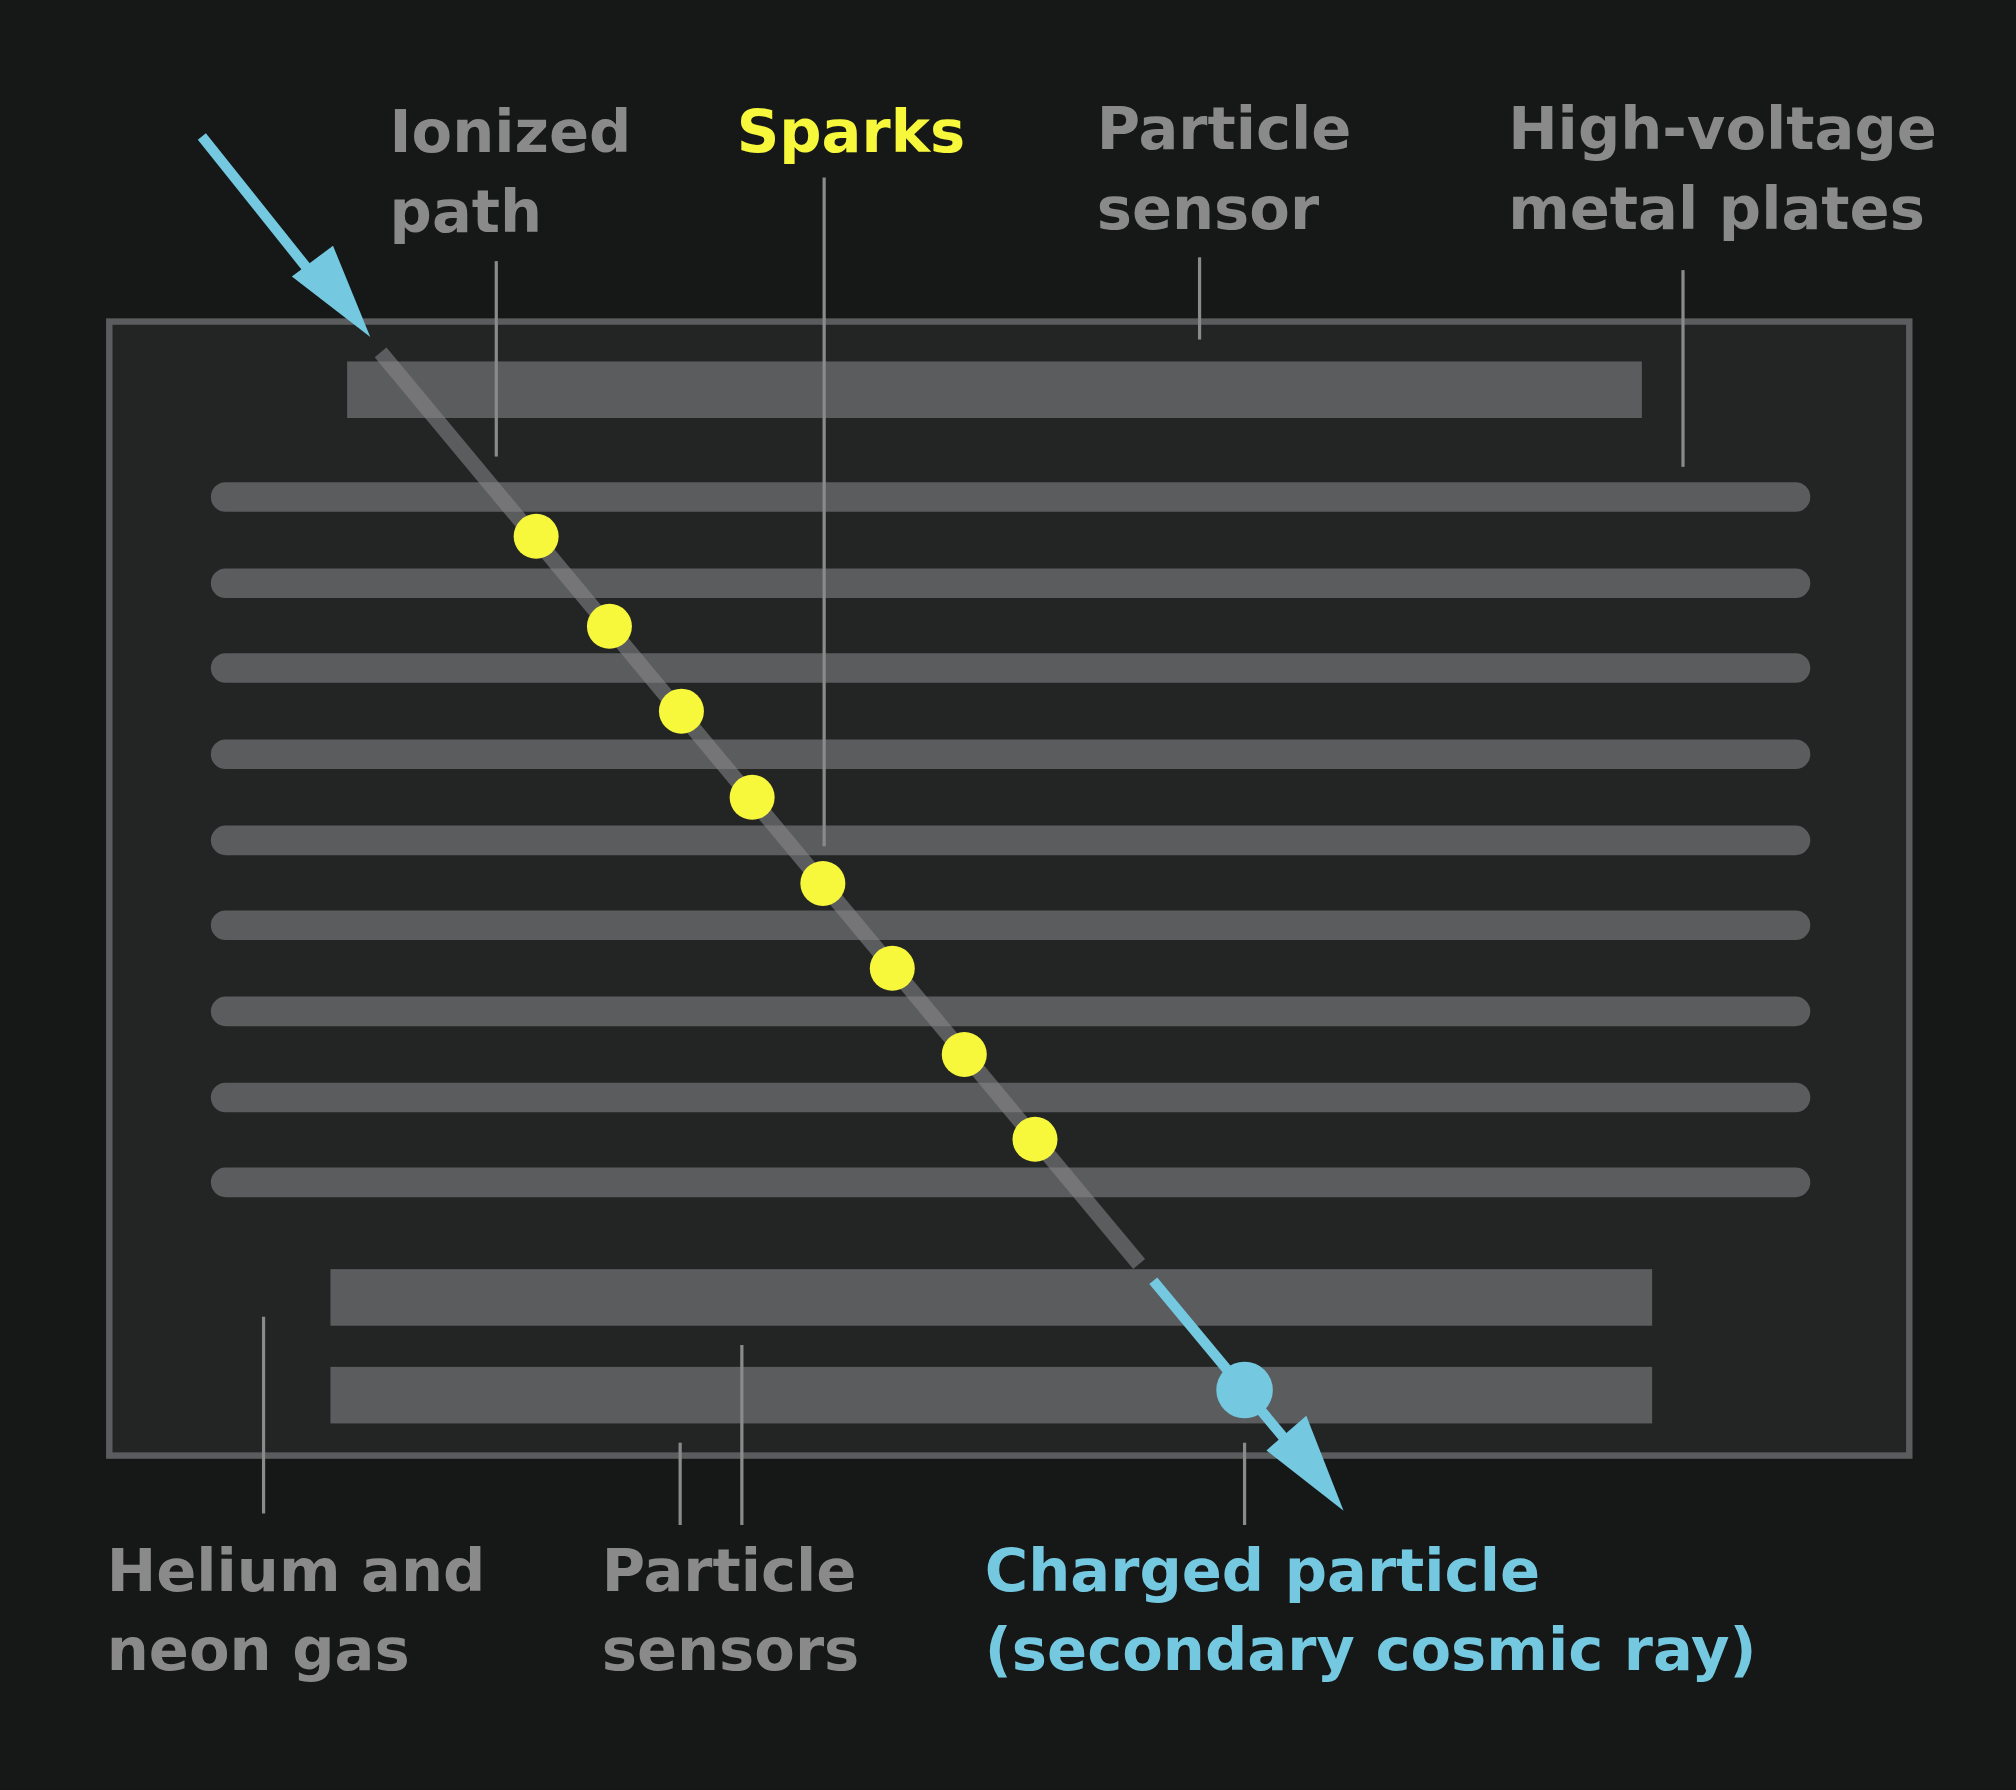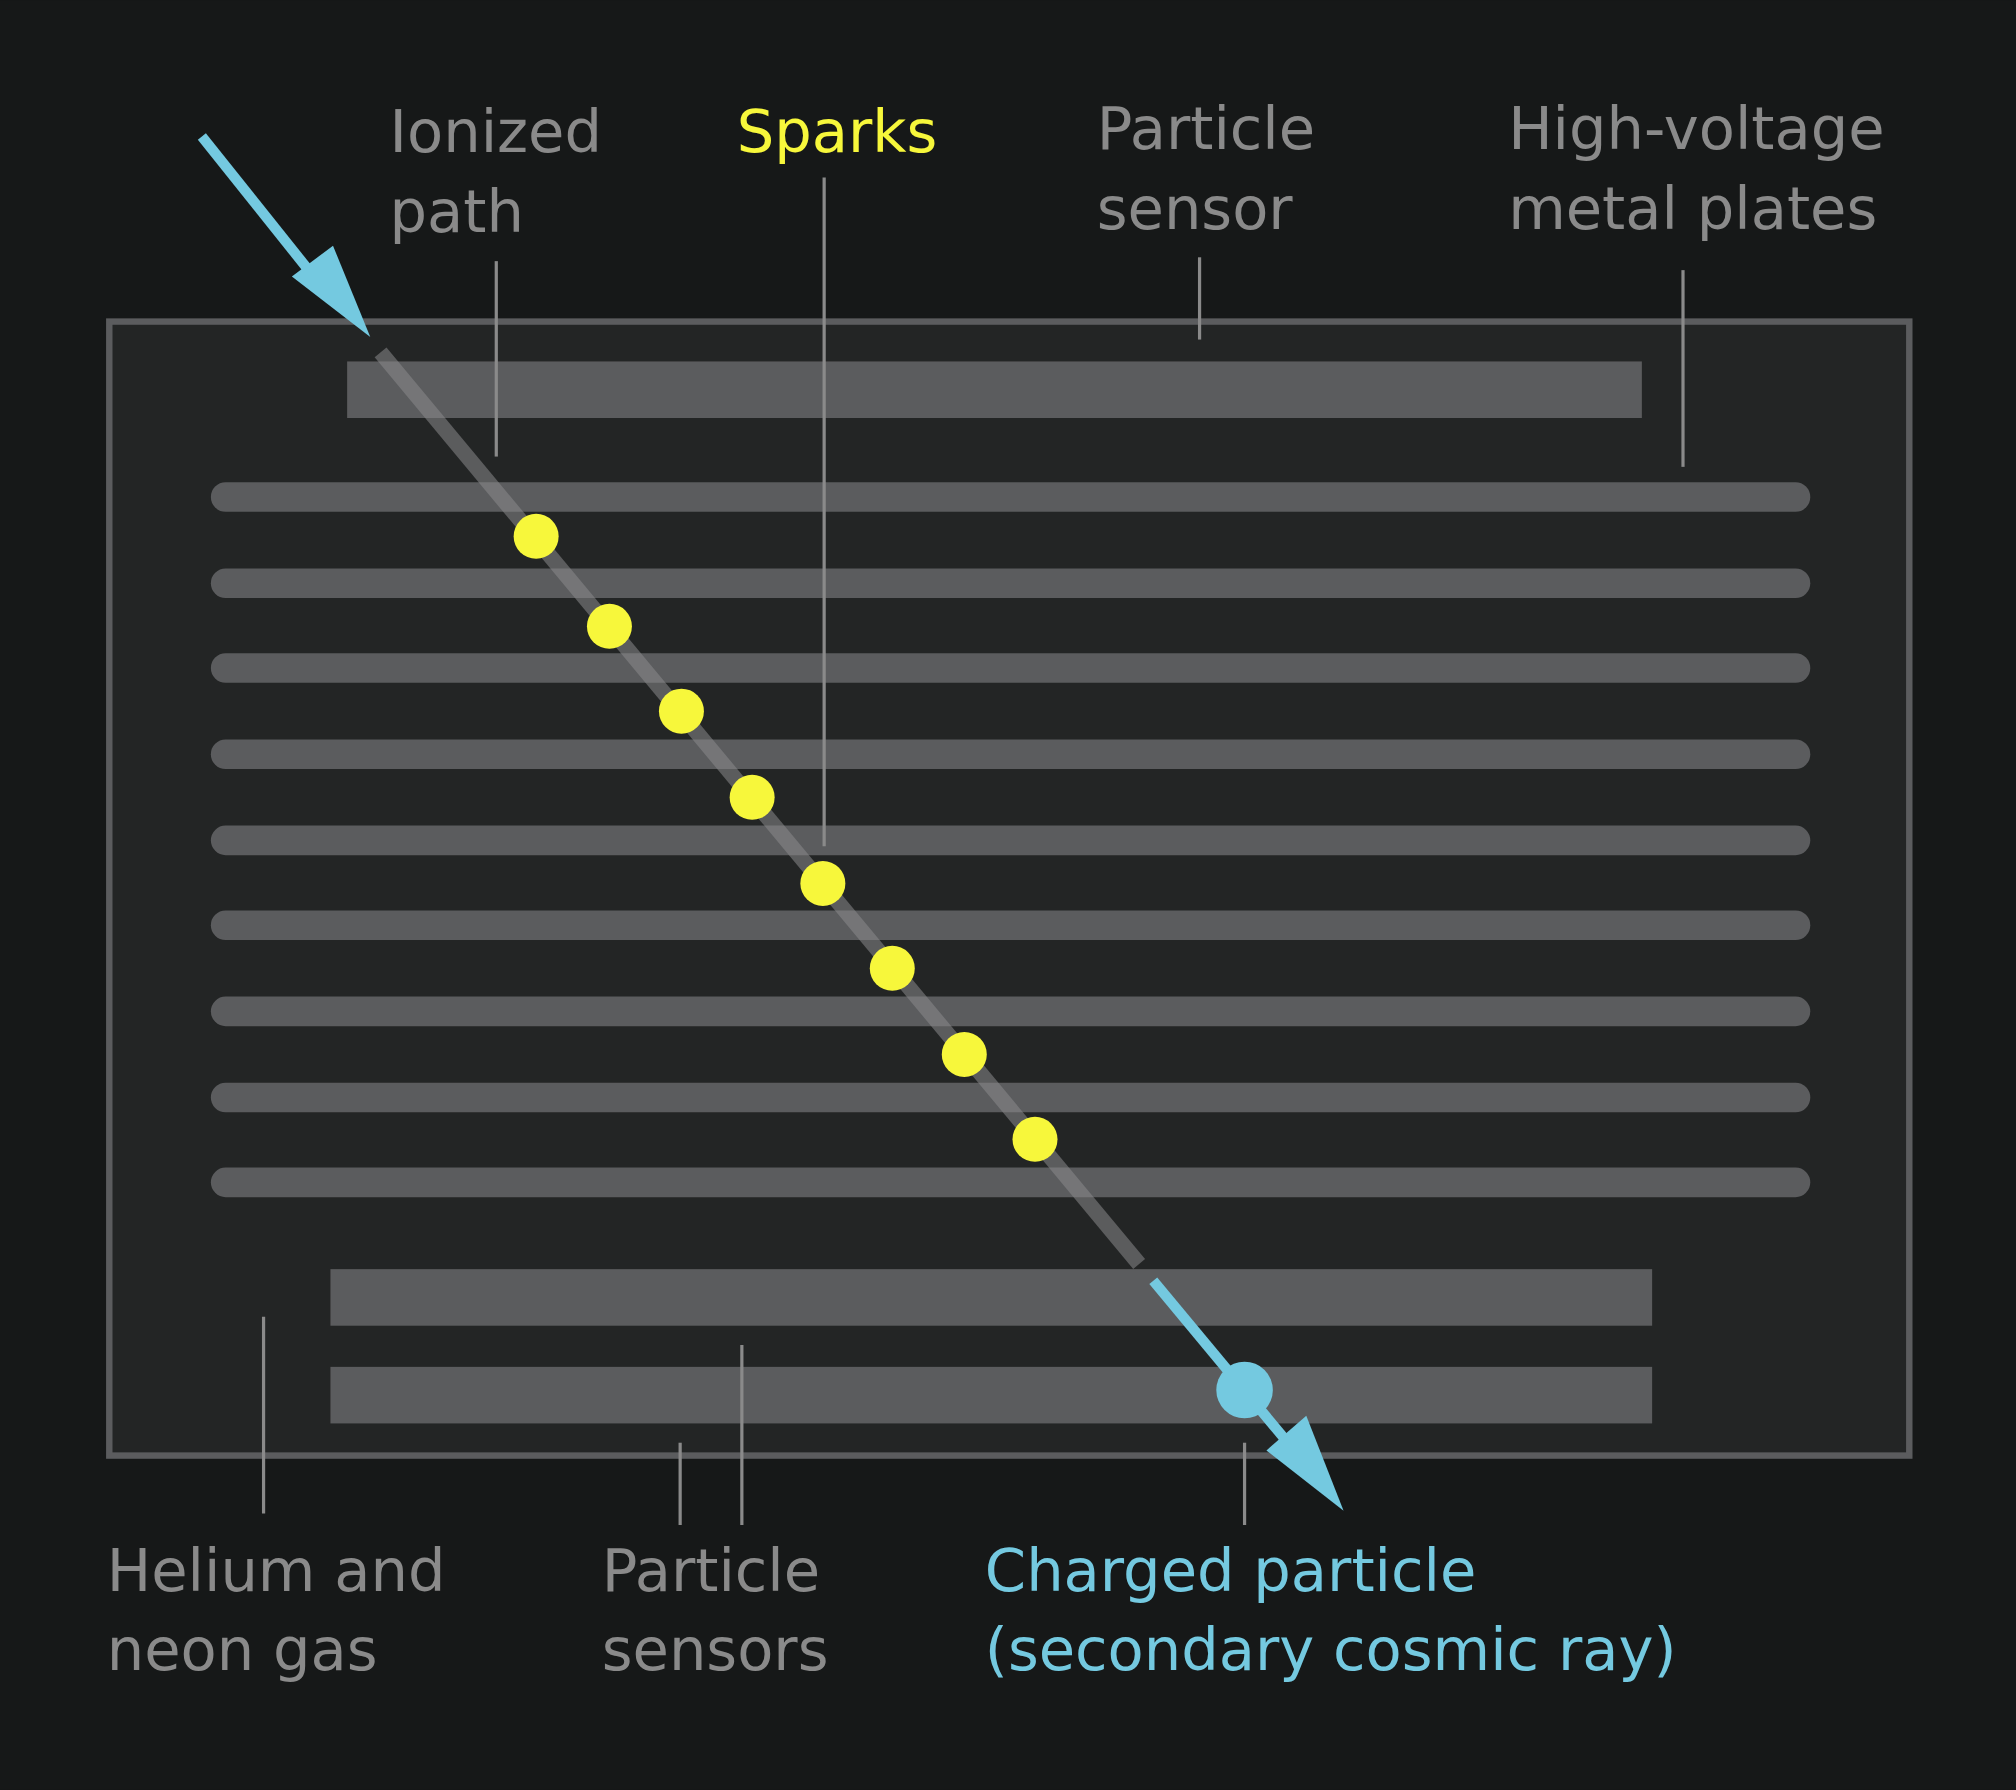--- a/index.html
+++ b/index.html
@@ -1,17 +1,17 @@
 <!DOCTYPE html>
 <html><head>
 <meta charset="utf-8">
 <style>
   html, body { margin: 0; padding: 0; background: #161818; }
   body { width: 2016px; height: 1790px; overflow: hidden; }
-  #stage { position: relative; width: 2016px; height: 1790px; }
+  #stage { position: relative; width: 2016px; height: 1790px; font-weight: bold; }
   svg { display: block; }
   .lbl { font-family: "DejaVu Sans", "Liberation Sans", sans-serif; font-size: 46px; }
 </style>
 </head>
 <body>
 
 <div id="stage">
 <svg width="2016" height="1790" viewBox="0 0 1568 1392" xmlns="http://www.w3.org/2000/svg">
   <rect x="0" y="0" width="1568" height="1392" fill="#161818"></rect>
 

